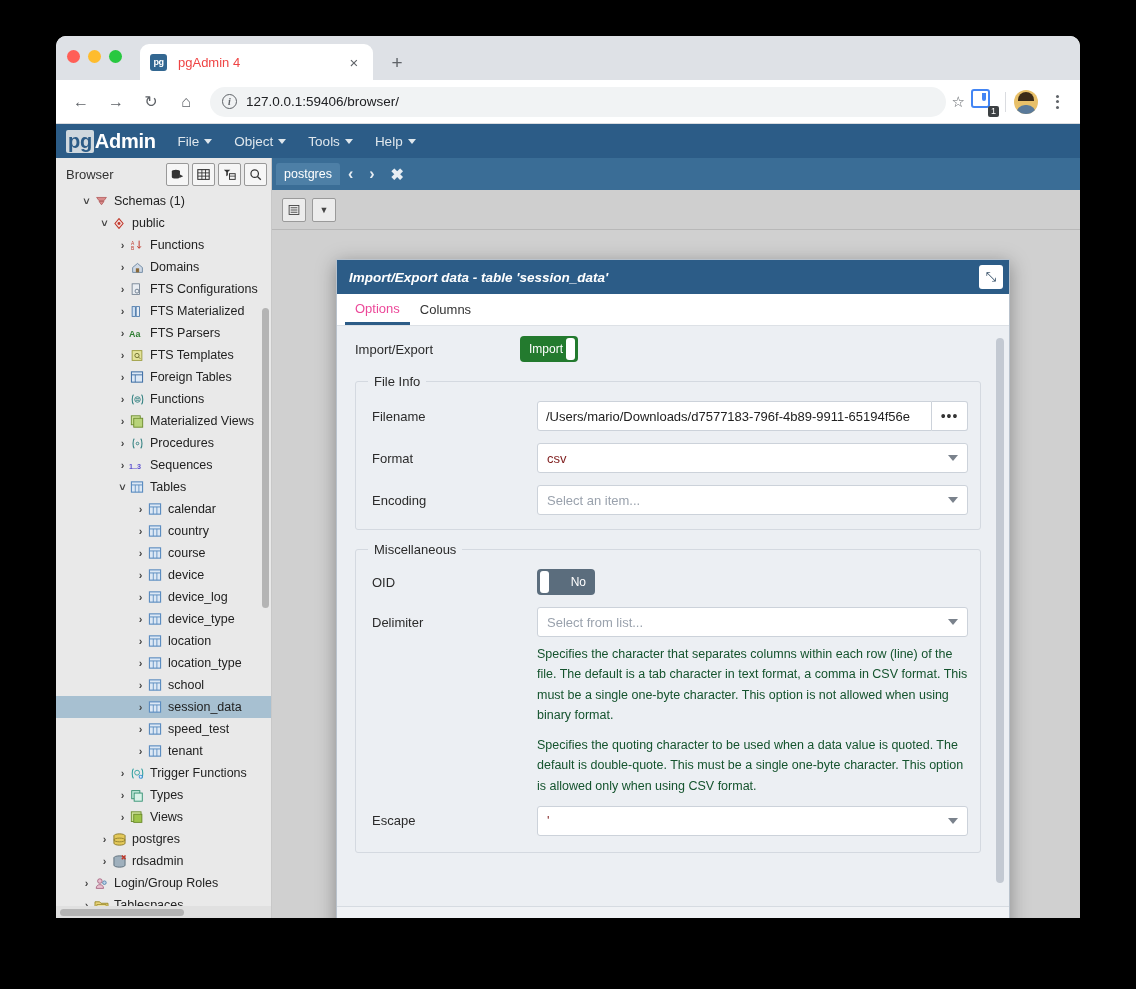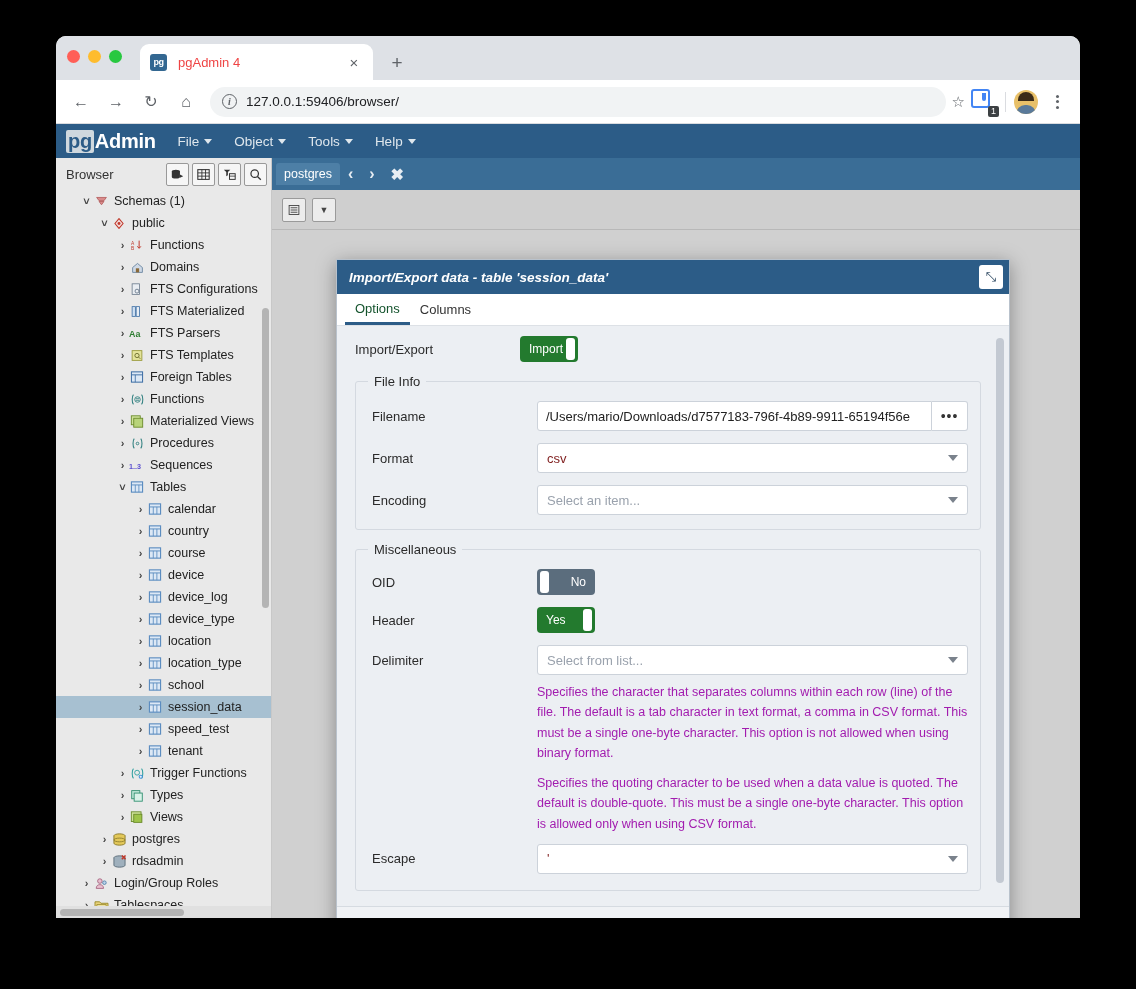--- a/index.html
+++ b/index.html
@@ -305,21 +305,21 @@
     display: flex; align-items: stretch;
     border-bottom: 1px solid #dde1e6;
     padding-left: 8px;
   }
   .dlg-tab {
     padding: 0 10px;
     display: flex; align-items: center;
     font-size: 13px; color: #333;
   }
   .dlg-tab.active {
-    color: #14532d;
+    color: #ec4899;
     border-bottom: 3px solid #2c5c87;
   }
   #dialog-body {
     flex: 1;
     overflow: hidden;
     position: relative;
     background: #eceff3;
     padding: 10px 0 0 0;
   }
   #dialog-scroll-inner { padding: 0 28px 0 18px; }
@@ -395,21 +395,21 @@
   }
   .select-box.placeholder-txt { color: #9aa2ad; }
   .sel-caret {
     width: 0; height: 0;
     border-left: 5px solid transparent;
     border-right: 5px solid transparent;
     border-top: 6px solid #7a828c;
   }
   .help-text {
     margin: 7px 0 10px 165px;
-    font-size: 12.5px; color: #a21caf;
+    font-size: 12.5px; color: #14532d;
     line-height: 1.62;
     max-width: 470px;
   }
   #dialog-footer {
     height: 58px;
     background: #f0f2f5;
     border-top: 1px solid #d6dbe1;
     display: flex; align-items: center; justify-content: flex-end;
     padding-right: 14px; gap: 10px;
     position: relative;
@@ -971,27 +971,20 @@
           <fieldset class="fieldset">
             <legend>Miscellaneous</legend>
             <div class="fs-inner">
               <div class="form-row">
                 <div class="form-label">OID</div>
                 <div class="toggle off">
                   <span>No</span>
                   <span class="knob"></span>
                 </div>
               </div>
-              <div class="form-row">
-                <div class="form-label">Header</div>
-                <div class="toggle on">
-                  <span>Yes</span>
-                  <span class="knob"></span>
-                </div>
-              </div>
               <div class="form-row" style="margin-bottom:0">
                 <div class="form-label">Delimiter</div>
                 <div class="input-wrap">
                   <div class="select-box placeholder-txt">
                     <span>Select from list...</span>
                     <span class="sel-caret"></span>
                   </div>
                 </div>
               </div>
               <div class="help-text">Specifies the character that separates columns within each row (line) of the file. The default is a tab character in text format, a comma in CSV format. This must be a single one-byte character. This option is not allowed when using binary format.</div>

